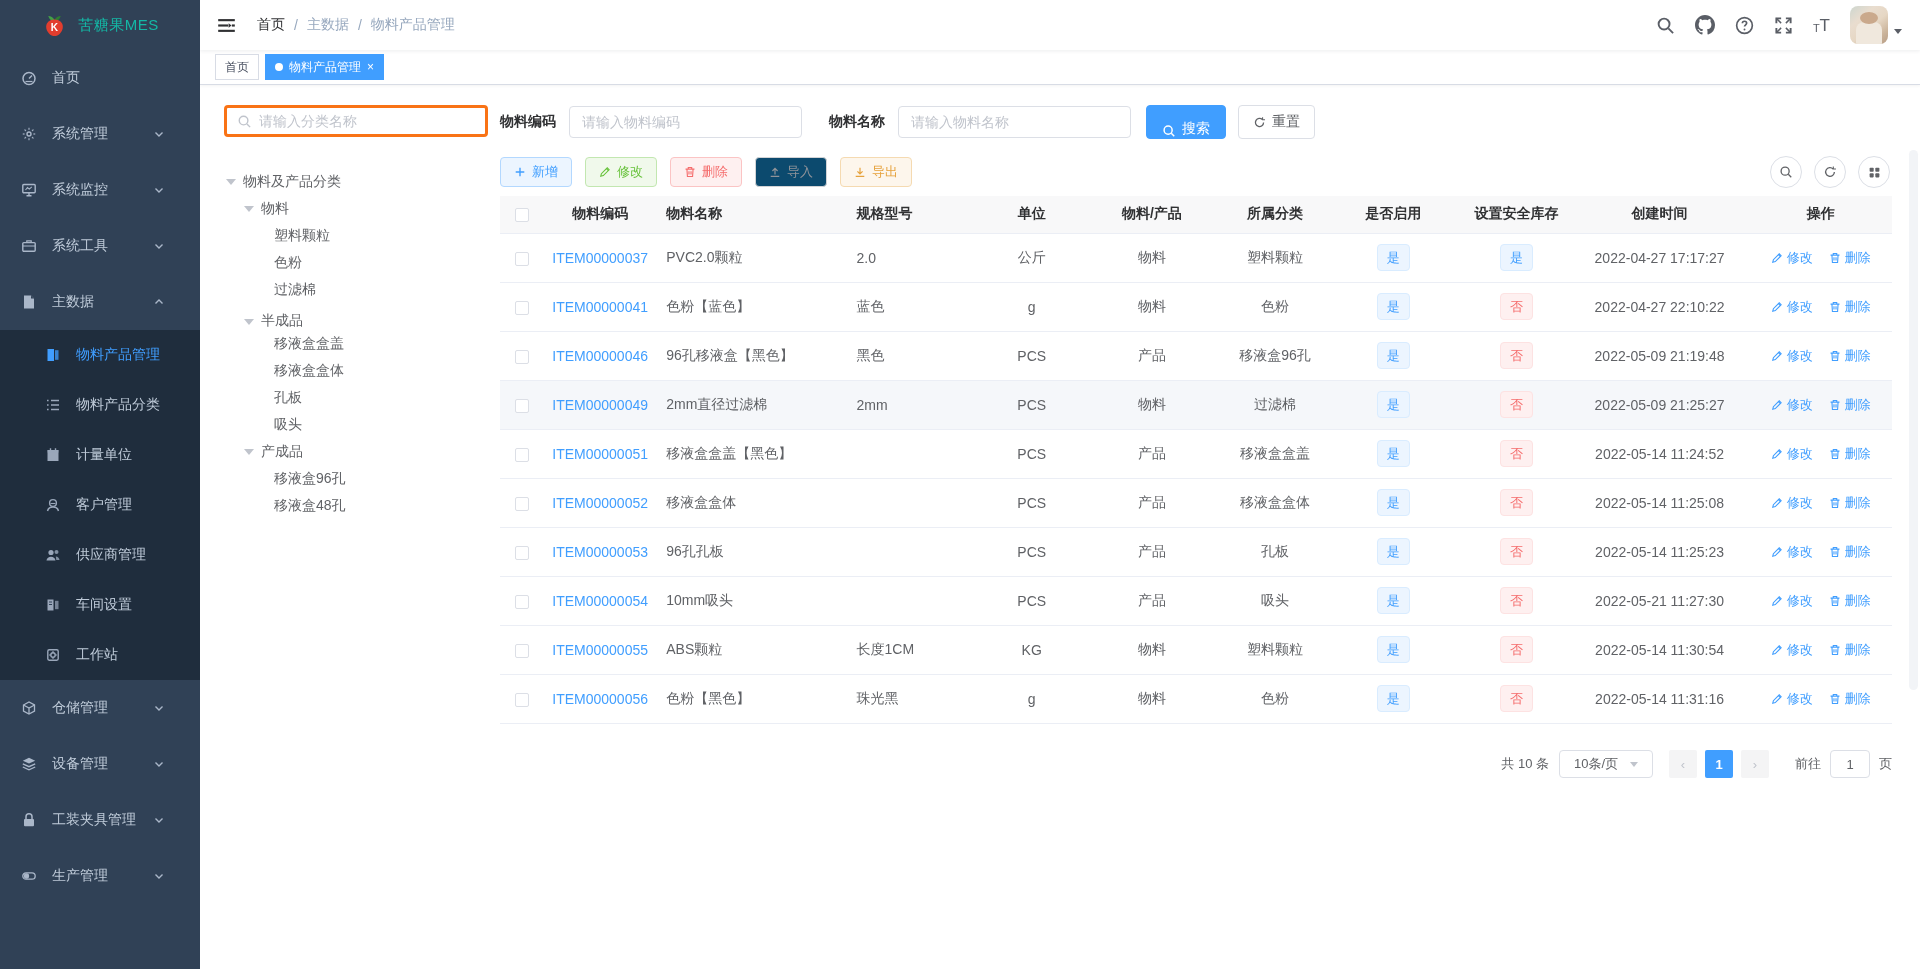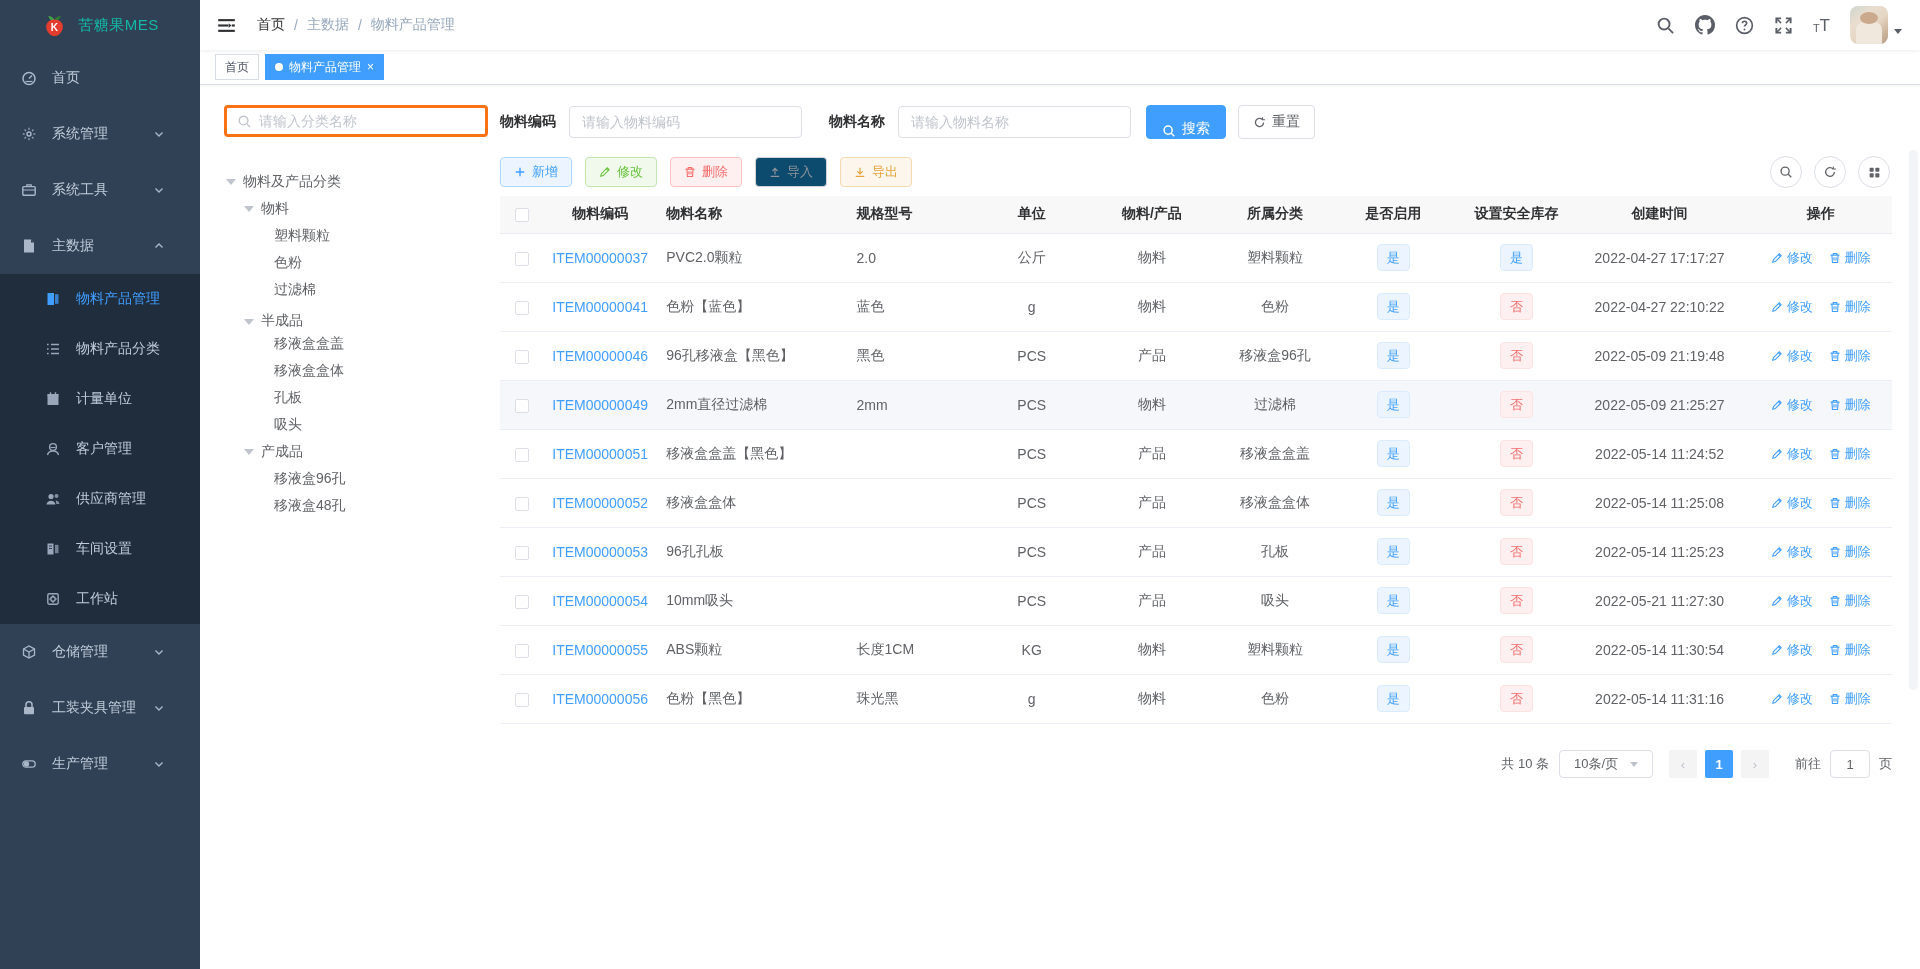--- a/index.html
+++ b/index.html
@@ -157,20 +157,35 @@
         <span class="menu-label">系统管理</span>
         <span class="icon chev">
           <svg viewBox="0 0 12 12" width="12" height="12" fill="none" stroke="currentColor" stroke-width="1.4">
             <path d="M2.5 4.5L6 8l3.5-3.5"></path>
           </svg>
         </span>
       </div>
       <div class="menu-item">
         <span class="icon">
           <svg viewBox="0 0 16 16" width="16" height="16" fill="none" stroke="currentColor" stroke-width="1.4">
+            <rect x="1.8" y="2.5" width="12.4" height="8.2" rx="1"></rect>
+            <path d="M8 10.7v3M5.5 13.7h5"></path>
+            <path d="M4.5 8l2-2.5 1.8 1.6L10.8 4.8" stroke-width="1.1"></path>
+          </svg>
+        </span>
+        <span class="menu-label">系统监控</span>
+        <span class="icon chev">
+          <svg viewBox="0 0 12 12" width="12" height="12" fill="none" stroke="currentColor" stroke-width="1.4">
+            <path d="M2.5 4.5L6 8l3.5-3.5"></path>
+          </svg>
+        </span>
+      </div>
+      <div class="menu-item">
+        <span class="icon">
+          <svg viewBox="0 0 16 16" width="16" height="16" fill="none" stroke="currentColor" stroke-width="1.4">
             <rect x="1.8" y="4.6" width="12.4" height="8.6" rx="1"></rect>
             <path d="M5.8 4.6V2.8h4.4v1.8M1.8 8h12.4" stroke-width="1.2"></path>
           </svg>
         </span>
         <span class="menu-label">系统工具</span>
         <span class="icon chev">
           <svg viewBox="0 0 12 12" width="12" height="12" fill="none" stroke="currentColor" stroke-width="1.4">
             <path d="M2.5 4.5L6 8l3.5-3.5"></path>
           </svg>
         </span>
@@ -260,20 +275,35 @@
         </div>
       </div>
       <div class="menu-item">
         <span class="icon">
           <svg viewBox="0 0 16 16" width="16" height="16" fill="none" stroke="currentColor" stroke-width="1.3">
             <path d="M2.5 5l5.5-3 5.5 3v6l-5.5 3-5.5-3z"></path>
             <path d="M2.5 5l5.5 3 5.5-3M8 8v6"></path>
           </svg>
         </span>
         <span class="menu-label">仓储管理</span>
+        <span class="icon chev">
+          <svg viewBox="0 0 12 12" width="12" height="12" fill="none" stroke="currentColor" stroke-width="1.4">
+            <path d="M2.5 4.5L6 8l3.5-3.5"></path>
+          </svg>
+        </span>
+      </div>
+      <div class="menu-item">
+        <span class="icon">
+          <svg viewBox="0 0 16 16" width="16" height="16" fill="currentColor">
+            <path d="M8 1.8l6.2 2.9L8 7.6 1.8 4.7z"></path>
+            <path d="M1.8 7.8L8 10.7l6.2-2.9" fill="none" stroke="currentColor" stroke-width="1.3"></path>
+            <path d="M1.8 11L8 13.9 14.2 11" fill="none" stroke="currentColor" stroke-width="1.3"></path>
+          </svg>
+        </span>
+        <span class="menu-label">设备管理</span>
         <span class="icon chev">
           <svg viewBox="0 0 12 12" width="12" height="12" fill="none" stroke="currentColor" stroke-width="1.4">
             <path d="M2.5 4.5L6 8l3.5-3.5"></path>
           </svg>
         </span>
       </div>
       <div class="menu-item">
         <span class="icon">
           <svg viewBox="0 0 16 16" width="16" height="16" fill="currentColor">
             <rect x="3" y="7" width="10" height="7.2" rx="1"></rect>

